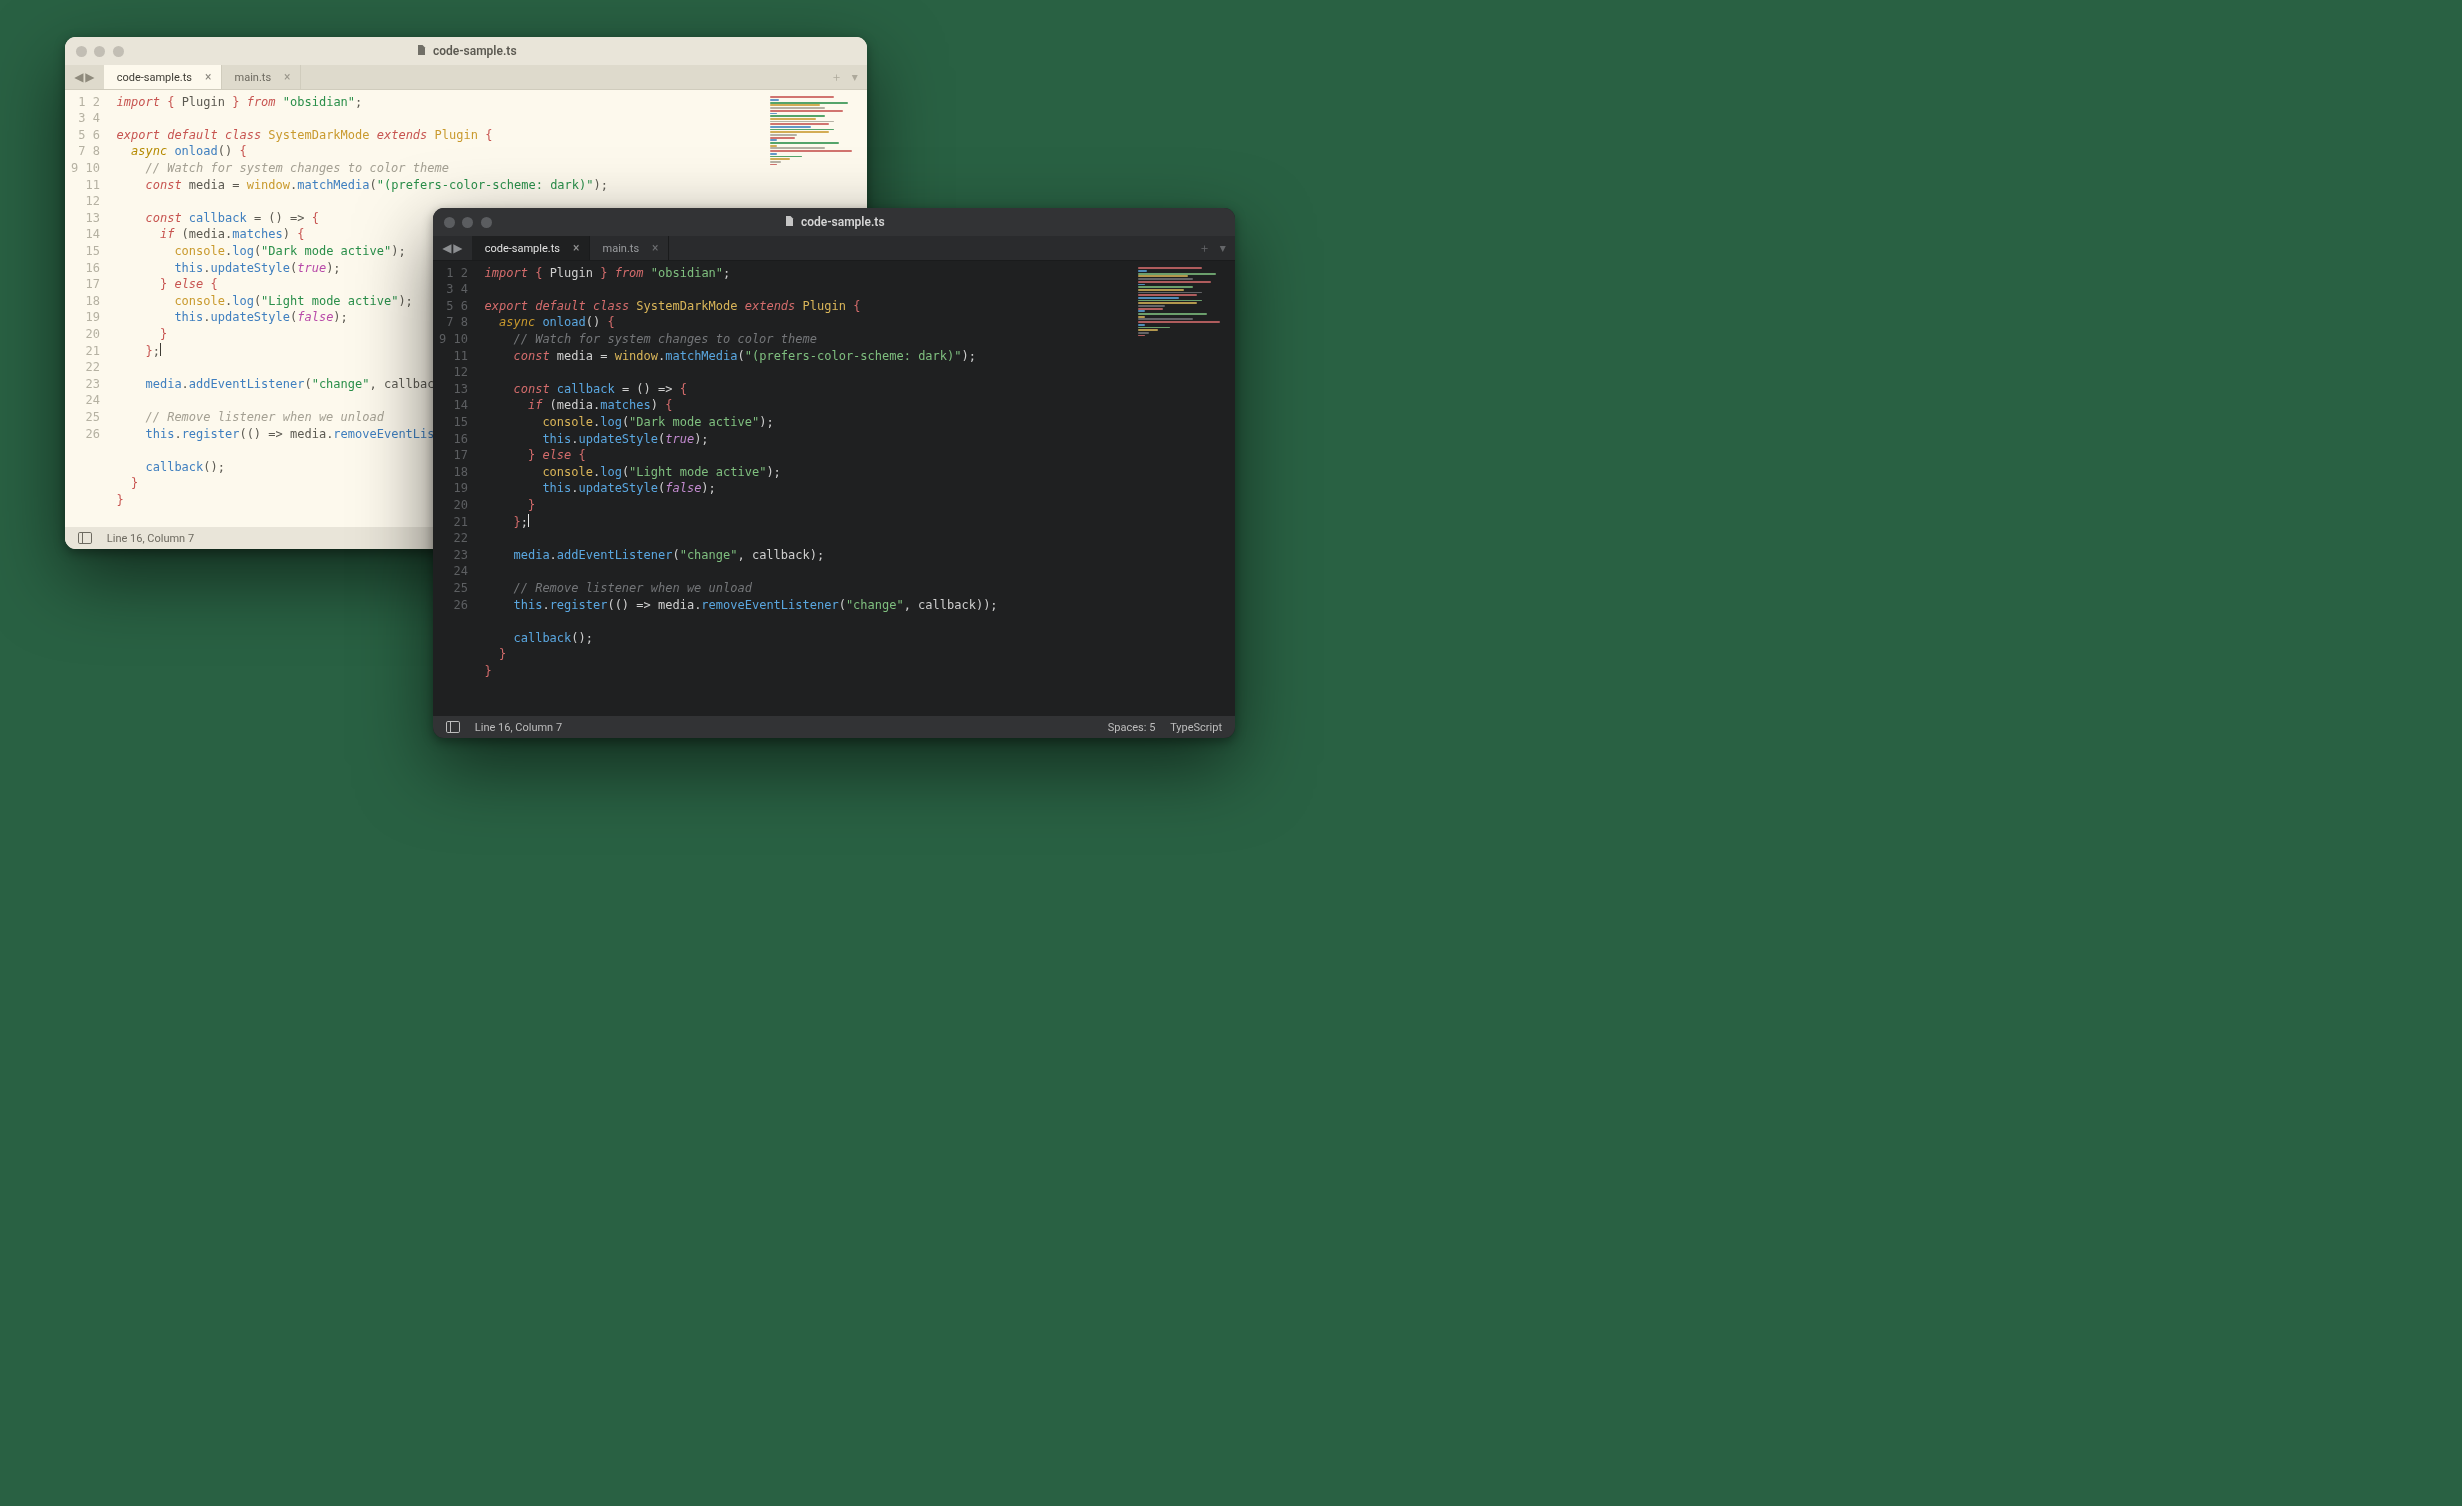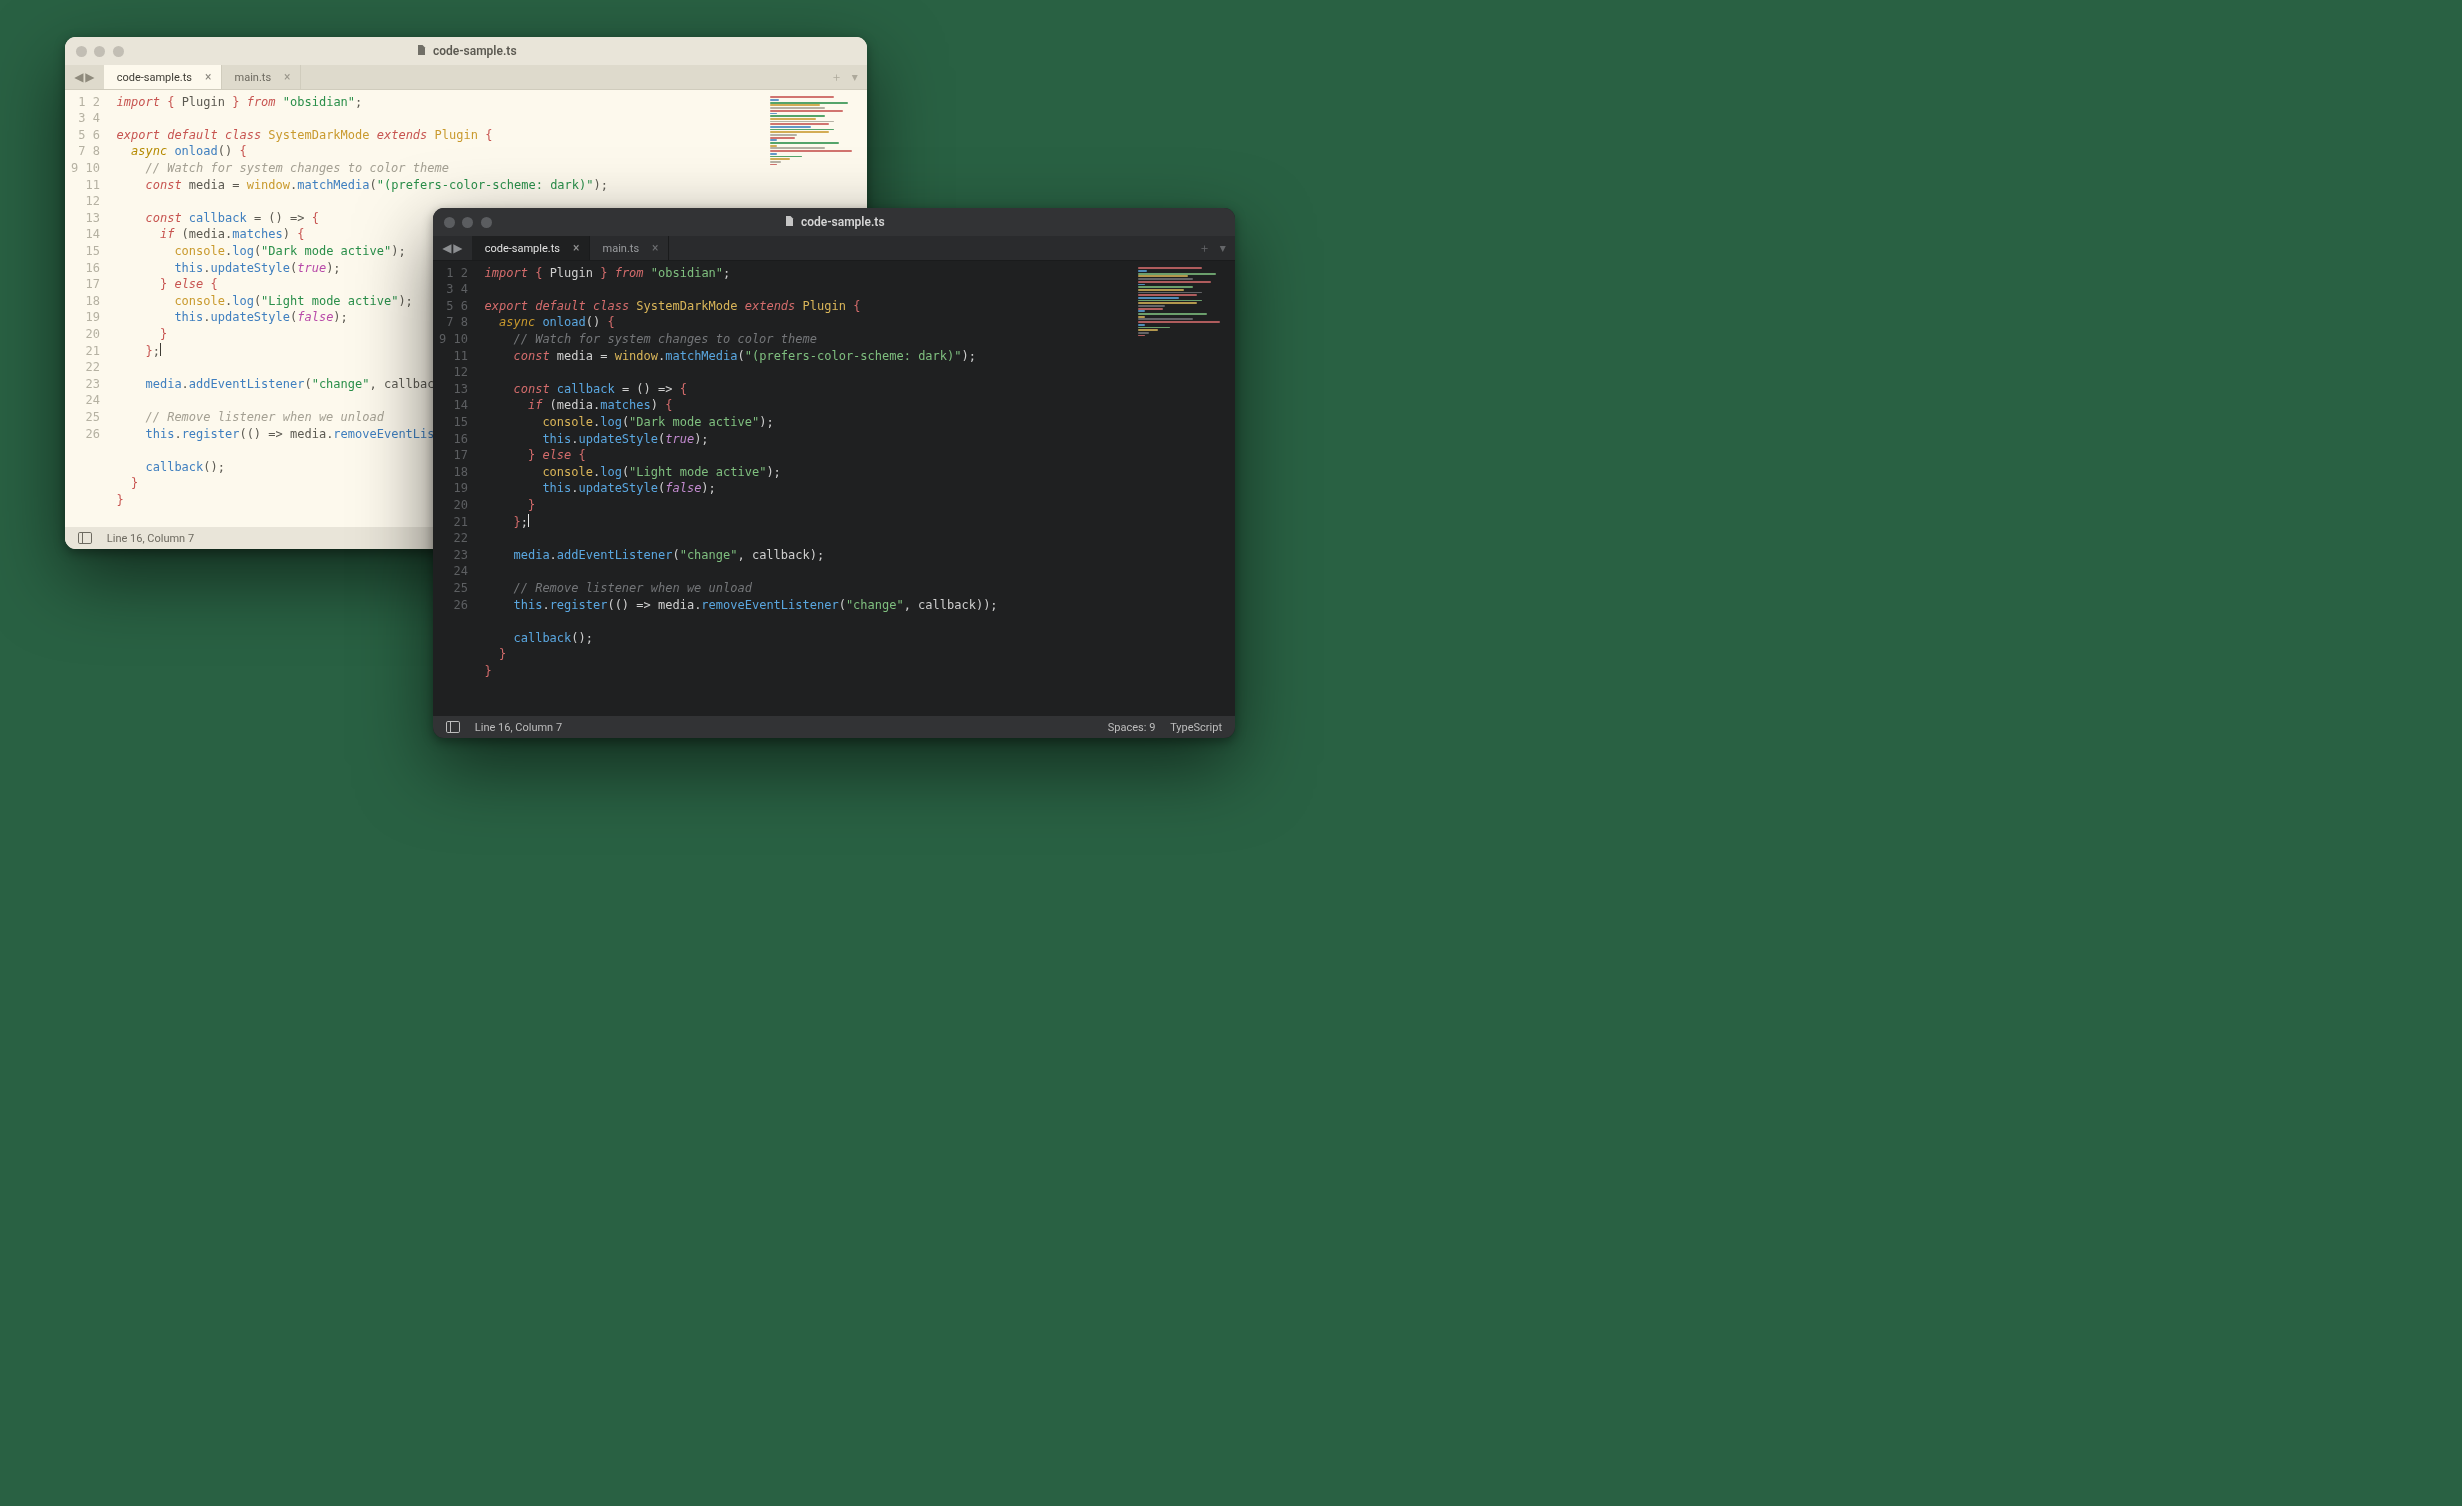--- a/index.html
+++ b/index.html
@@ -367,19 +367,19 @@
           <div class="ml" style="width: 35%; background: rgb(127, 191, 127);"></div>
           <div class="ml" style="width: 22%; background: rgb(217, 181, 89);"></div>
           <div class="ml" style="width: 12%; background: rgb(116, 118, 121);"></div>
           <div class="ml" style="width: 8%; background: rgb(212, 108, 108);"></div>
         </div>
   </div>
   <div class="statusbar">
     <span class="panelicon"></span>
     <span>Line 16, Column 7</span>
     <span class="spacer"></span>
-    <span>Spaces: 9</span>
+    <span>Spaces: 5</span>
     <span>TypeScript</span>
   </div>
 </div>
 
 </div>
 
 
 </body></html>

